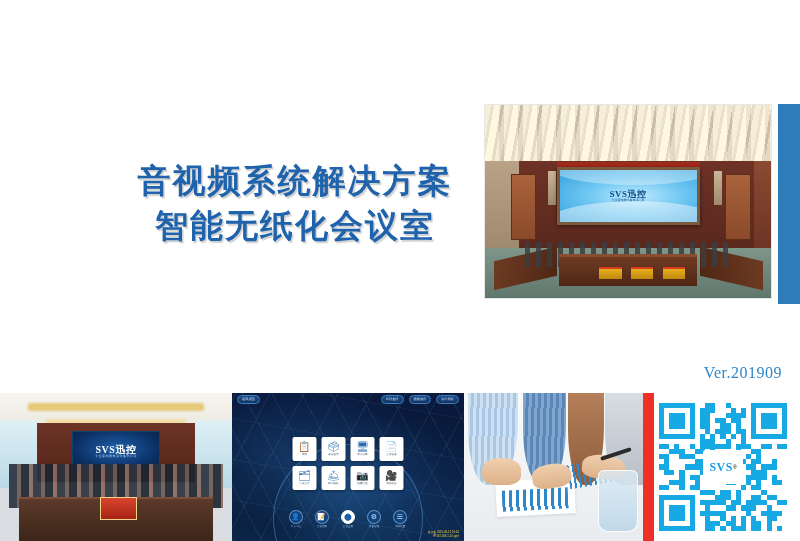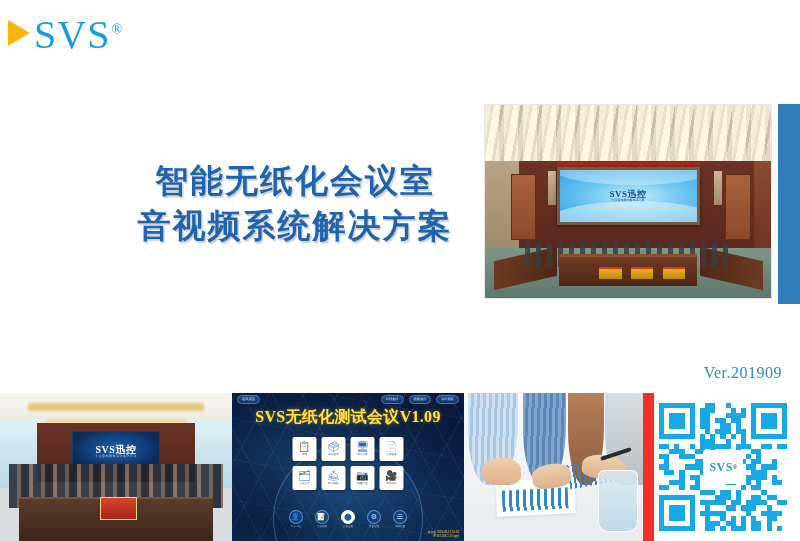--- a/index.html
+++ b/index.html
@@ -435,28 +435,24 @@
     font-size:12px; font-weight:bold; color:#189CE6;
     letter-spacing:.5px;
   }
   .qr-center sup { font-size:5px; }
 </style>
 </head>
 <body>
 
 <div class="slide">
 
-  <div class="logo">
-    <div class="logo-triangle"></div>
-    <div class="logo-text"><span>SVS</span><span class="logo-reg">®</span></div>
-  </div>
 
   <div class="main-title">
+    <div class="line">音视频系统解决方案</div>
     <div class="line">智能无纸化会议室</div>
-    <div class="line">音视频系统解决方案</div>
   </div>
 
   <div class="main-photo">
     <div class="mp-ceiling"></div>
     <div class="mp-wall"></div>
     <div class="mp-wall-lt"></div>
     <div class="mp-wall-rt"></div>
     <div class="mp-door-l"></div>
     <div class="mp-door-r"></div>
     <div class="mp-speaker-l"></div>
@@ -513,21 +509,20 @@
 
       <div class="s2-topbar">
         <div class="s2-pill">返回桌面</div>
         <div class="s2-pills-right">
           <div class="s2-pill">签到会议</div>
           <div class="s2-pill">视频会议</div>
           <div class="s2-pill">退出系统</div>
         </div>
       </div>
 
-      <div class="s2-title">SVS无纸化测试会议V1.09</div>
 
       <div class="s2-grid">
         <div class="s2-tile">
           <div class="gi">📋</div>
           <div class="gl">签到</div>
         </div>
         <div class="s2-tile">
           <div class="gi">🗳</div>
           <div class="gl">表决投票</div>
         </div>

